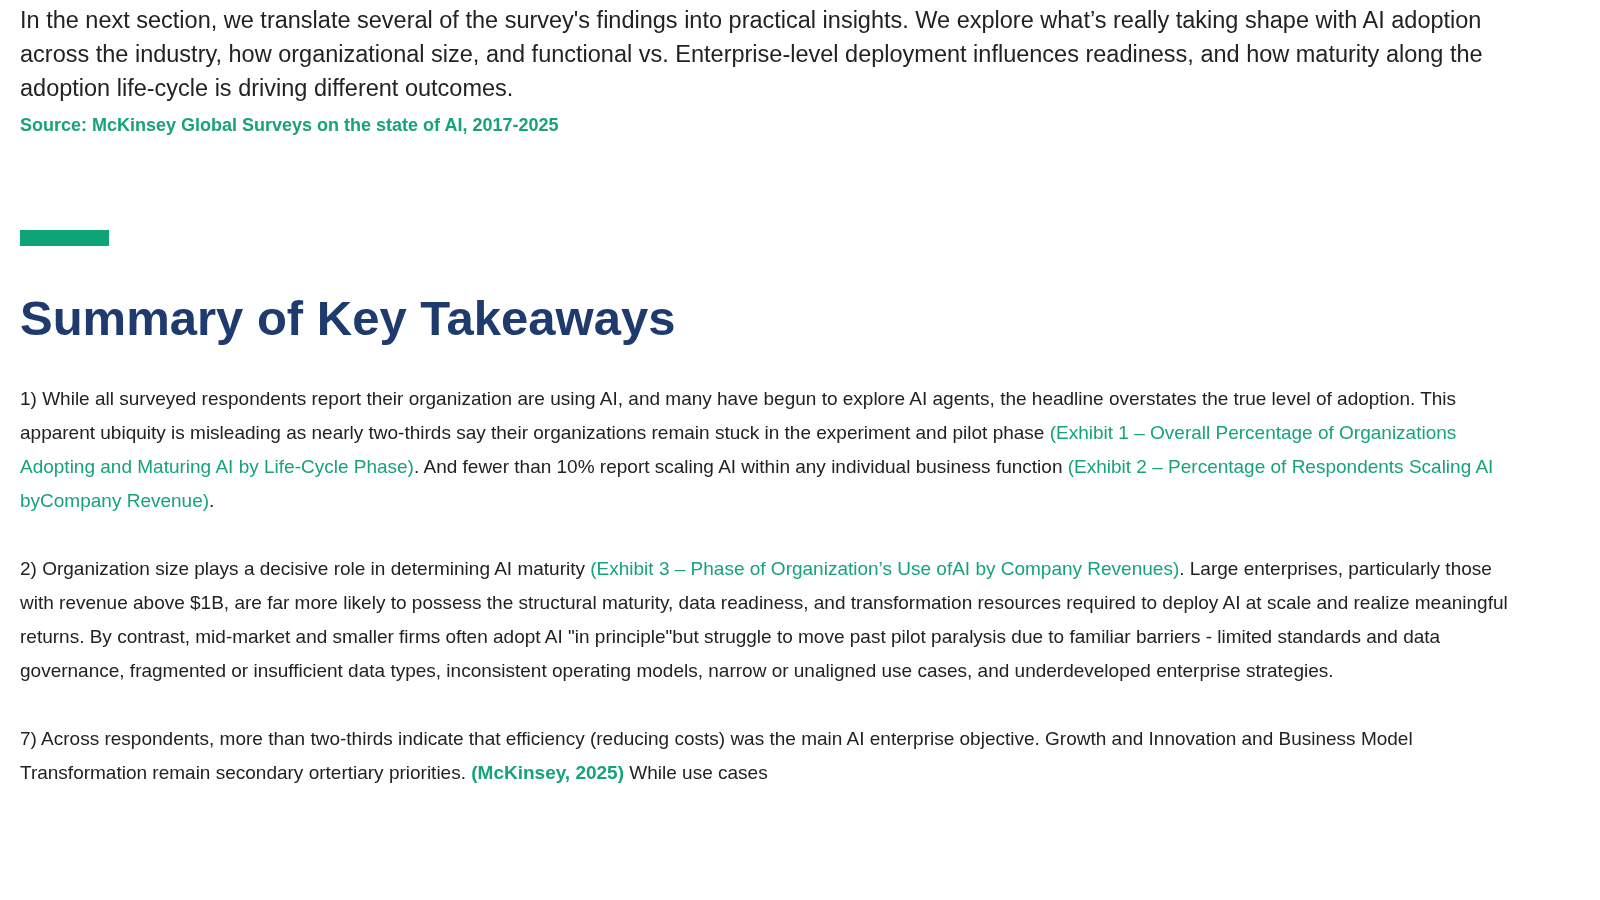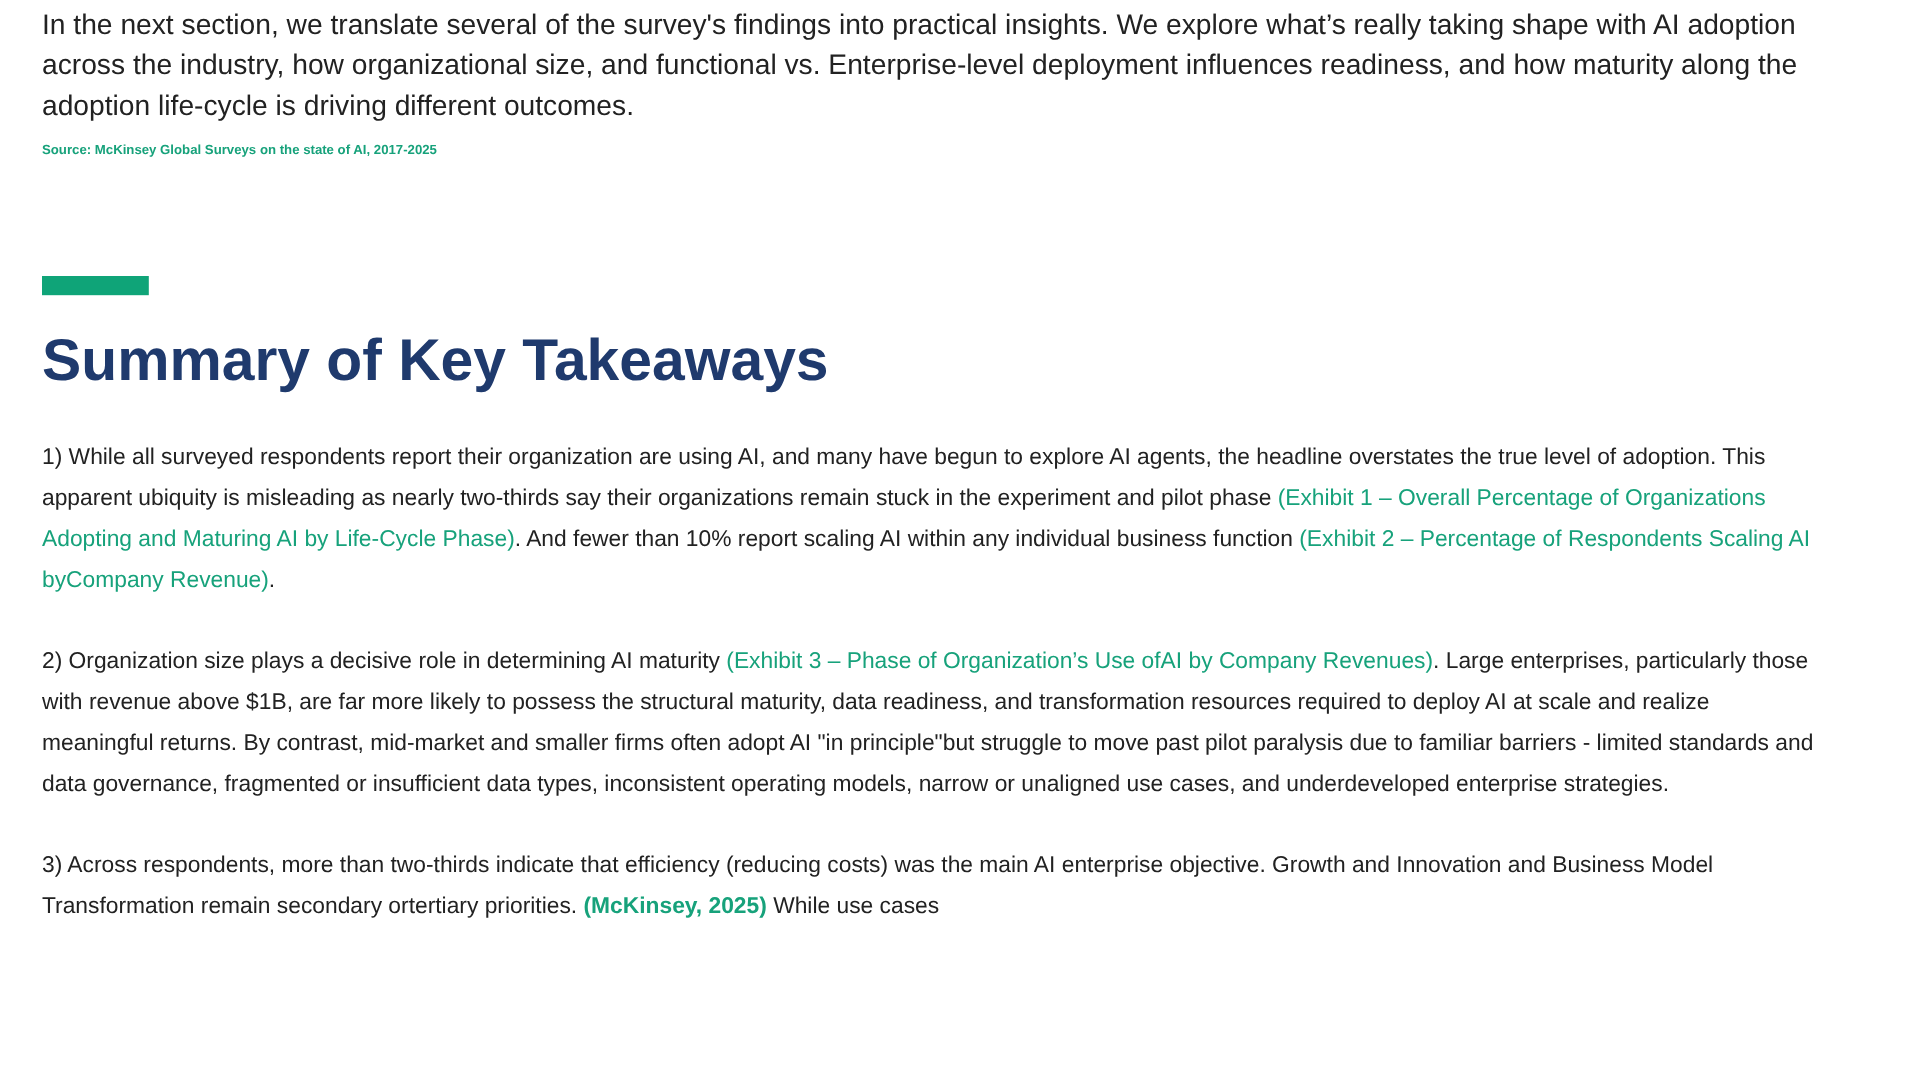--- a/index.html
+++ b/index.html
@@ -12,43 +12,43 @@
   html, body {
     width: 1600px;
     height: 900px;
     overflow: hidden;
     background: #ffffff;
     font-family: "Liberation Sans", sans-serif;
   }
   .page {
     width: 1600px;
     height: 636px;
-    padding: 3px 82px 0 35px;
+    padding: 3px 82px 0 20px;
   }
   .intro {
     font-size: 23.5px;
     line-height: 34px;
     color: var(--body-text);
     margin-bottom: 11px;
   }
   .sources { margin-bottom: 0; }
   .source-line {
-    font-size: 11px;
+    font-size: 18px;
     line-height: 19px;
     font-weight: 700;
     color: var(--link-green);
   }
   .accent-bar {
     width: 89px;
     height: 16px;
     background: var(--accent-green);
     margin-top: 95px;
   }
   .section-title {
-    margin-top: 26px;
+    margin-top: 43px;
     font-size: 49px;
     line-height: 59px;
     font-weight: 700;
     color: var(--heading-navy);
     letter-spacing: 0px;
   }
   .takeaway {
     font-size: 19px;
     line-height: 34px;
     color: var(--body-text);
@@ -71,15 +71,15 @@
   </div>
 
   <div class="accent-bar"></div>
 
   <h1 class="section-title">Summary of Key Takeaways</h1>
 
   <p class="takeaway"><span class="run-normal">1) While all surveyed respondents report their organization are using AI, and many have begun to explore AI agents, the headline overstates the true level of adoption. This apparent ubiquity is misleading as nearly two-thirds say their organizations remain stuck in the experiment and pilot phase </span><span class="run-link">(Exhibit 1 – Overall Percentage of Organizations Adopting and Maturing AI by Life-Cycle Phase)</span><span class="run-normal">. And fewer than 10% report scaling AI within any individual business function </span><span class="run-link">(Exhibit 2 – Percentage of Respondents Scaling AI byCompany Revenue)</span><span class="run-normal">.</span></p>
 
   <p class="takeaway"><span class="run-normal">2) Organization size plays a decisive role in determining AI maturity </span><span class="run-link">(Exhibit 3 – Phase of Organization’s Use ofAI by Company Revenues)</span><span class="run-normal">. Large enterprises, particularly those with revenue above $1B, are far more likely to possess the structural maturity, data readiness, and transformation resources required to deploy AI at scale and realize meaningful returns. By contrast, mid-market and smaller firms often adopt AI "in principle"but struggle to move past pilot paralysis due to familiar barriers - limited standards and data governance, fragmented or insufficient data types, inconsistent operating models, narrow or unaligned use cases, and underdeveloped enterprise strategies.</span></p>
 
-  <p class="takeaway"><span class="run-normal">3) Across respondents, more than two-thirds indicate that efficiency (reducing costs) was the main AI enterprise objective. Growth and Innovation and Business Model Transformation remain secondary ortertiary priorities. </span><span class="run-link-bold">(McKinsey, 2025)</span><span class="run-normal"> While use cases</span></p>
+  <p class="takeaway"><span class="run-normal">7) Across respondents, more than two-thirds indicate that efficiency (reducing costs) was the main AI enterprise objective. Growth and Innovation and Business Model Transformation remain secondary ortertiary priorities. </span><span class="run-link-bold">(McKinsey, 2025)</span><span class="run-normal"> While use cases</span></p>
 
 </div>
 
 </body></html>

